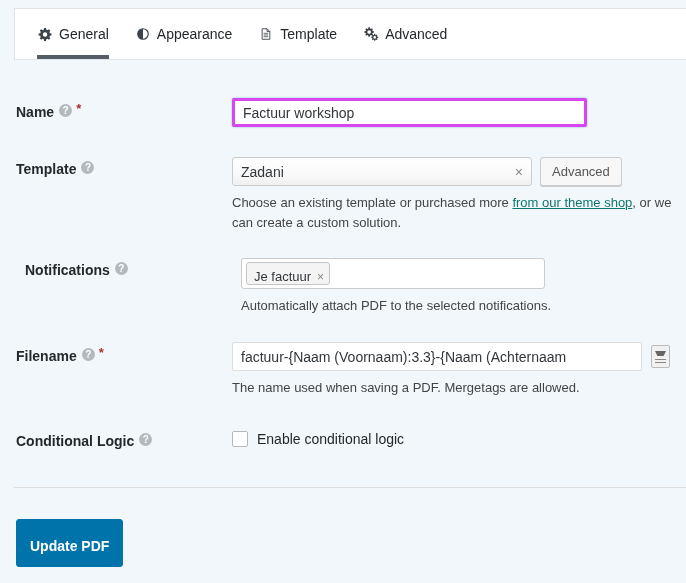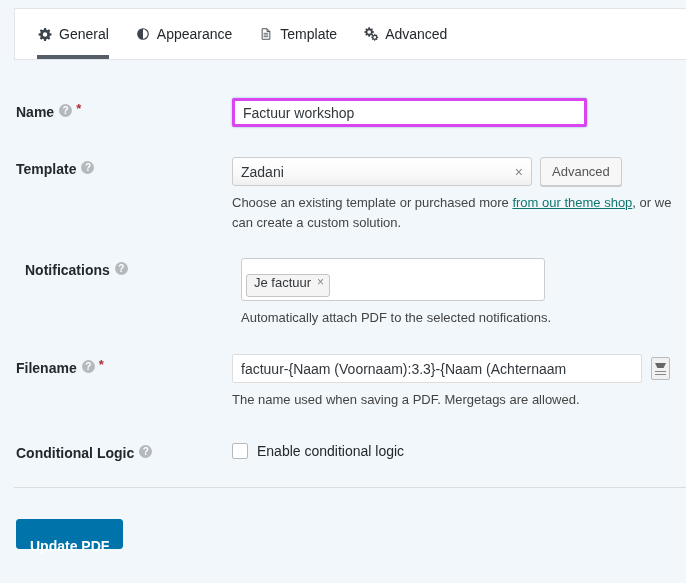--- a/index.html
+++ b/index.html
@@ -197,29 +197,28 @@
     box-sizing: border-box;
     width: 304px;
     min-height: 29px;
     background: #fff;
     border: 1px solid #ccc;
     border-radius: 3px;
     padding: 3px 4px;
   }
   .tag {
     display: inline-flex;
-    align-items: flex-start;
+    align-items: flex-end;
     height: 21px;
     background: #f4f4f4;
     border: 1px solid #c4c4c4;
     border-radius: 3px;
     padding: 0 5px 0 7px;
     font-size: 13px;
     color: #32373c;
-    margin-top: 12px;
   }
   .tag .tag-x {
     margin-left: 6px;
     color: #888;
     font-size: 12px;
     cursor: pointer;
   }
 
   
   .filename-wrap { display: flex; align-items: center; }
@@ -286,21 +285,21 @@
     height: 1px;
     background: #dcdcdc;
   }
   .submit-area {
     position: absolute;
     left: 16px;
     top: 519px;
   }
   .btn-primary {
     display: inline-block;
-    height: 30px;
+    height: 48px;
     line-height: 29px;
     padding: 12px 13px;
     font-size: 14px;
     font-weight: bold;
     font-family: "Liberation Sans", sans-serif;
     color: #fff;
     background: #0073aa;
     border: 1px solid #0073aa;
     border-radius: 3px;
     cursor: pointer;

